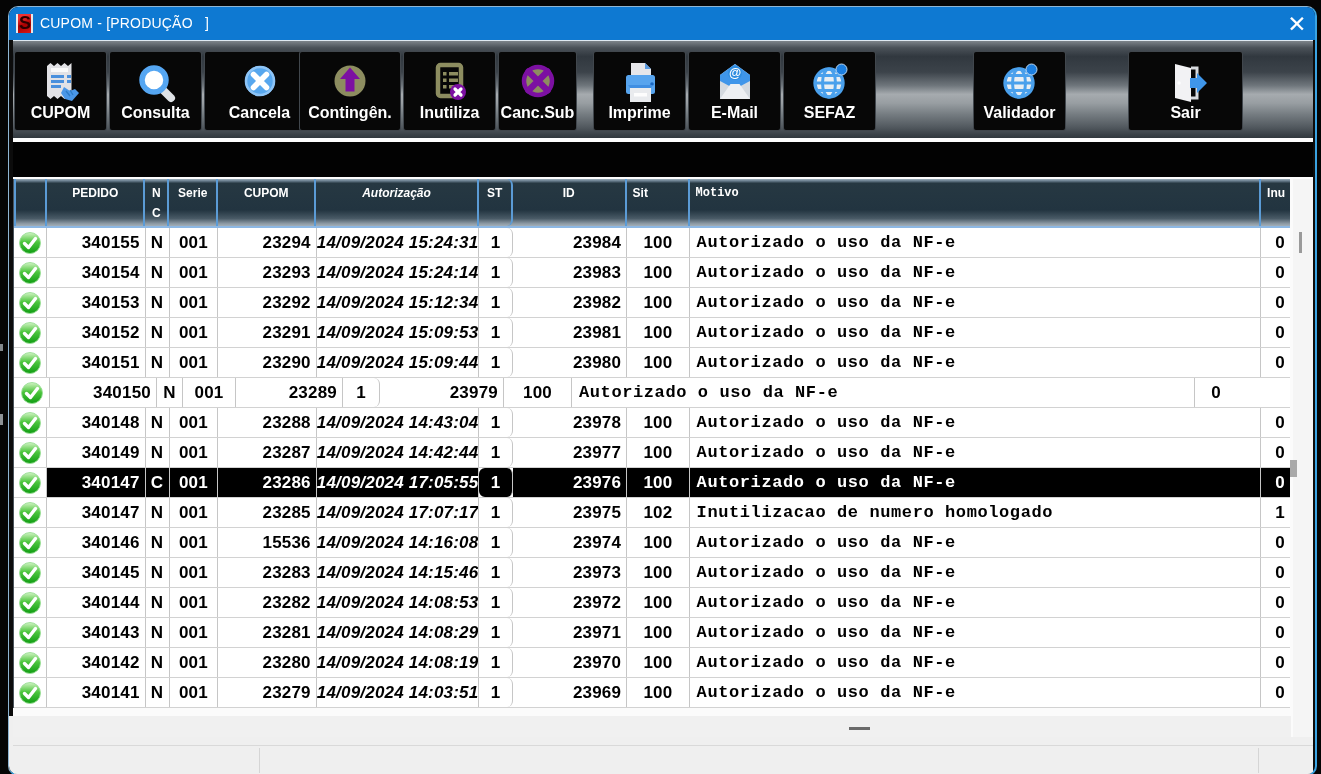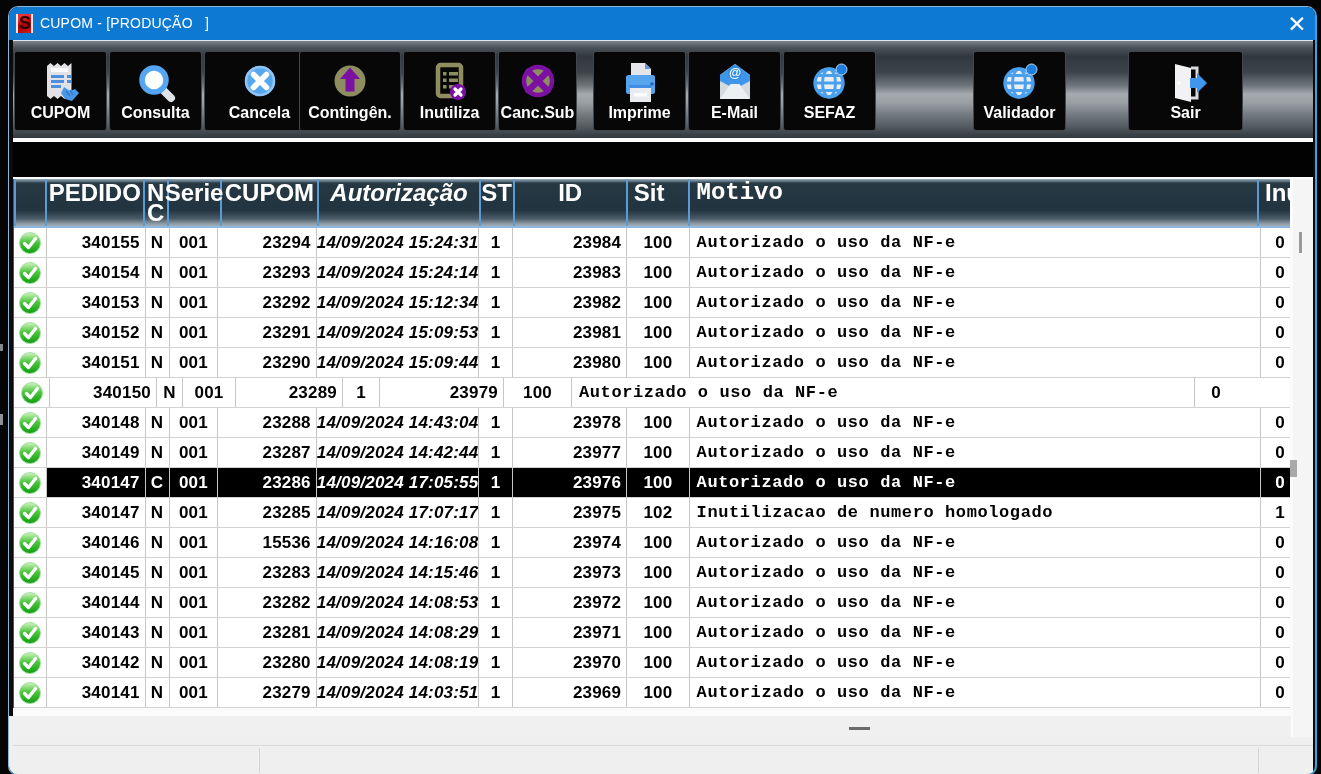--- a/index.html
+++ b/index.html
@@ -28,35 +28,35 @@
   
   #strip1 { position:absolute; left:0; top:98px; right:0; height:4px; background:#fdfdfd; }
   #blackbar { position:absolute; left:0; top:102px; right:0; height:35px; background:#020202; }
   #strip2 { position:absolute; left:0; top:137px; right:0; height:2px; background:#fdfdfd; }
   
   #gridzone { position:absolute; left:0; top:139px; right:0; height:558px; background:#fbfbfb; }
   #grid { position:absolute; left:0; top:0; width:1277px; }
   #ghead { height:49px; position:relative;
     background:linear-gradient(180deg,#9fb0bc 0%, #6a7f8f 4%, #263842 9%, #223440 66%, #495a66 84%, #8d9aa4 95%, #a3aeb7 100%);
     border-bottom:2px solid #8db7e2; display:flex; }
-  .hc { border-right:2px solid #5b9bd5; color:#fff; font-weight:bold; font-size:24px;
+  .hc { border-right:2px solid #5b9bd5; color:#fff; font-weight:bold; font-size:12px;
     display:flex; align-items:flex-start; justify-content:center; padding-top:4px; line-height:20px; }
   .hc.left { justify-content:flex-start; padding-left:6px; }
   .row { height:30px; display:flex; background:#fff; border-bottom:1px solid #d2d2d2; color:#000; }
   .row.sel .c { background:#000; color:#fff; }
   .row.sel .c.icon { background:#fff; }
   .c { border-right:1px solid #c6c6c6; font-weight:bold; font-size:17px; letter-spacing:0.2px; line-height:29px;
     white-space:nowrap; overflow:hidden; }
   .num { text-align:right; padding-right:5px; }
   .ctr { text-align:center; }
   .lft { text-align:left; padding-left:7px; letter-spacing:0.6px; }
   .icon { display:flex; align-items:center; justify-content:center; }
   
   .w0{width:36px;} .w1{width:107px;} .w2{width:26px;} .w3{width:53px;} .w4{width:107px;}
-  .w5{width:177px;font-style:italic;} .w6{width:37px;} .w7{width:124px;} .w8{width:68px;} .w9{width:623px;font-family:Liberation Mono, monospace;} .w10{width:31px; border-right:none;}
+  .w5{width:177px;font-style:italic;} .w6{width:37px;border-radius:6px;} .w7{width:124px;} .w8{width:68px;} .w9{width:623px;font-family:Liberation Mono, monospace;} .w10{width:31px; border-right:none;}
   #grid { border-left:1px solid #4a545c; }
   #ghead { box-shadow: inset 2px 0 0 #5b9bd5; }
   
   #vlane { position:absolute; left:1280px; top:0; right:0; height:558px; background:#f5f5f5; }
   #vthumb { position:absolute; left:6px; top:53px; width:3px; height:21px; background:#9a9a9a; }
   #vthumb2 { position:absolute; left:-3px; top:281px; width:7px; height:17px; background:#a9a9a9; }
   
   #hstrip { position:absolute; left:0; top:537px; width:1278px; height:21px; background:#f0f0f0; }
   #hthumb { position:absolute; left:836px; top:11px; width:21px; height:3px; background:#6a6a6a; }
   

